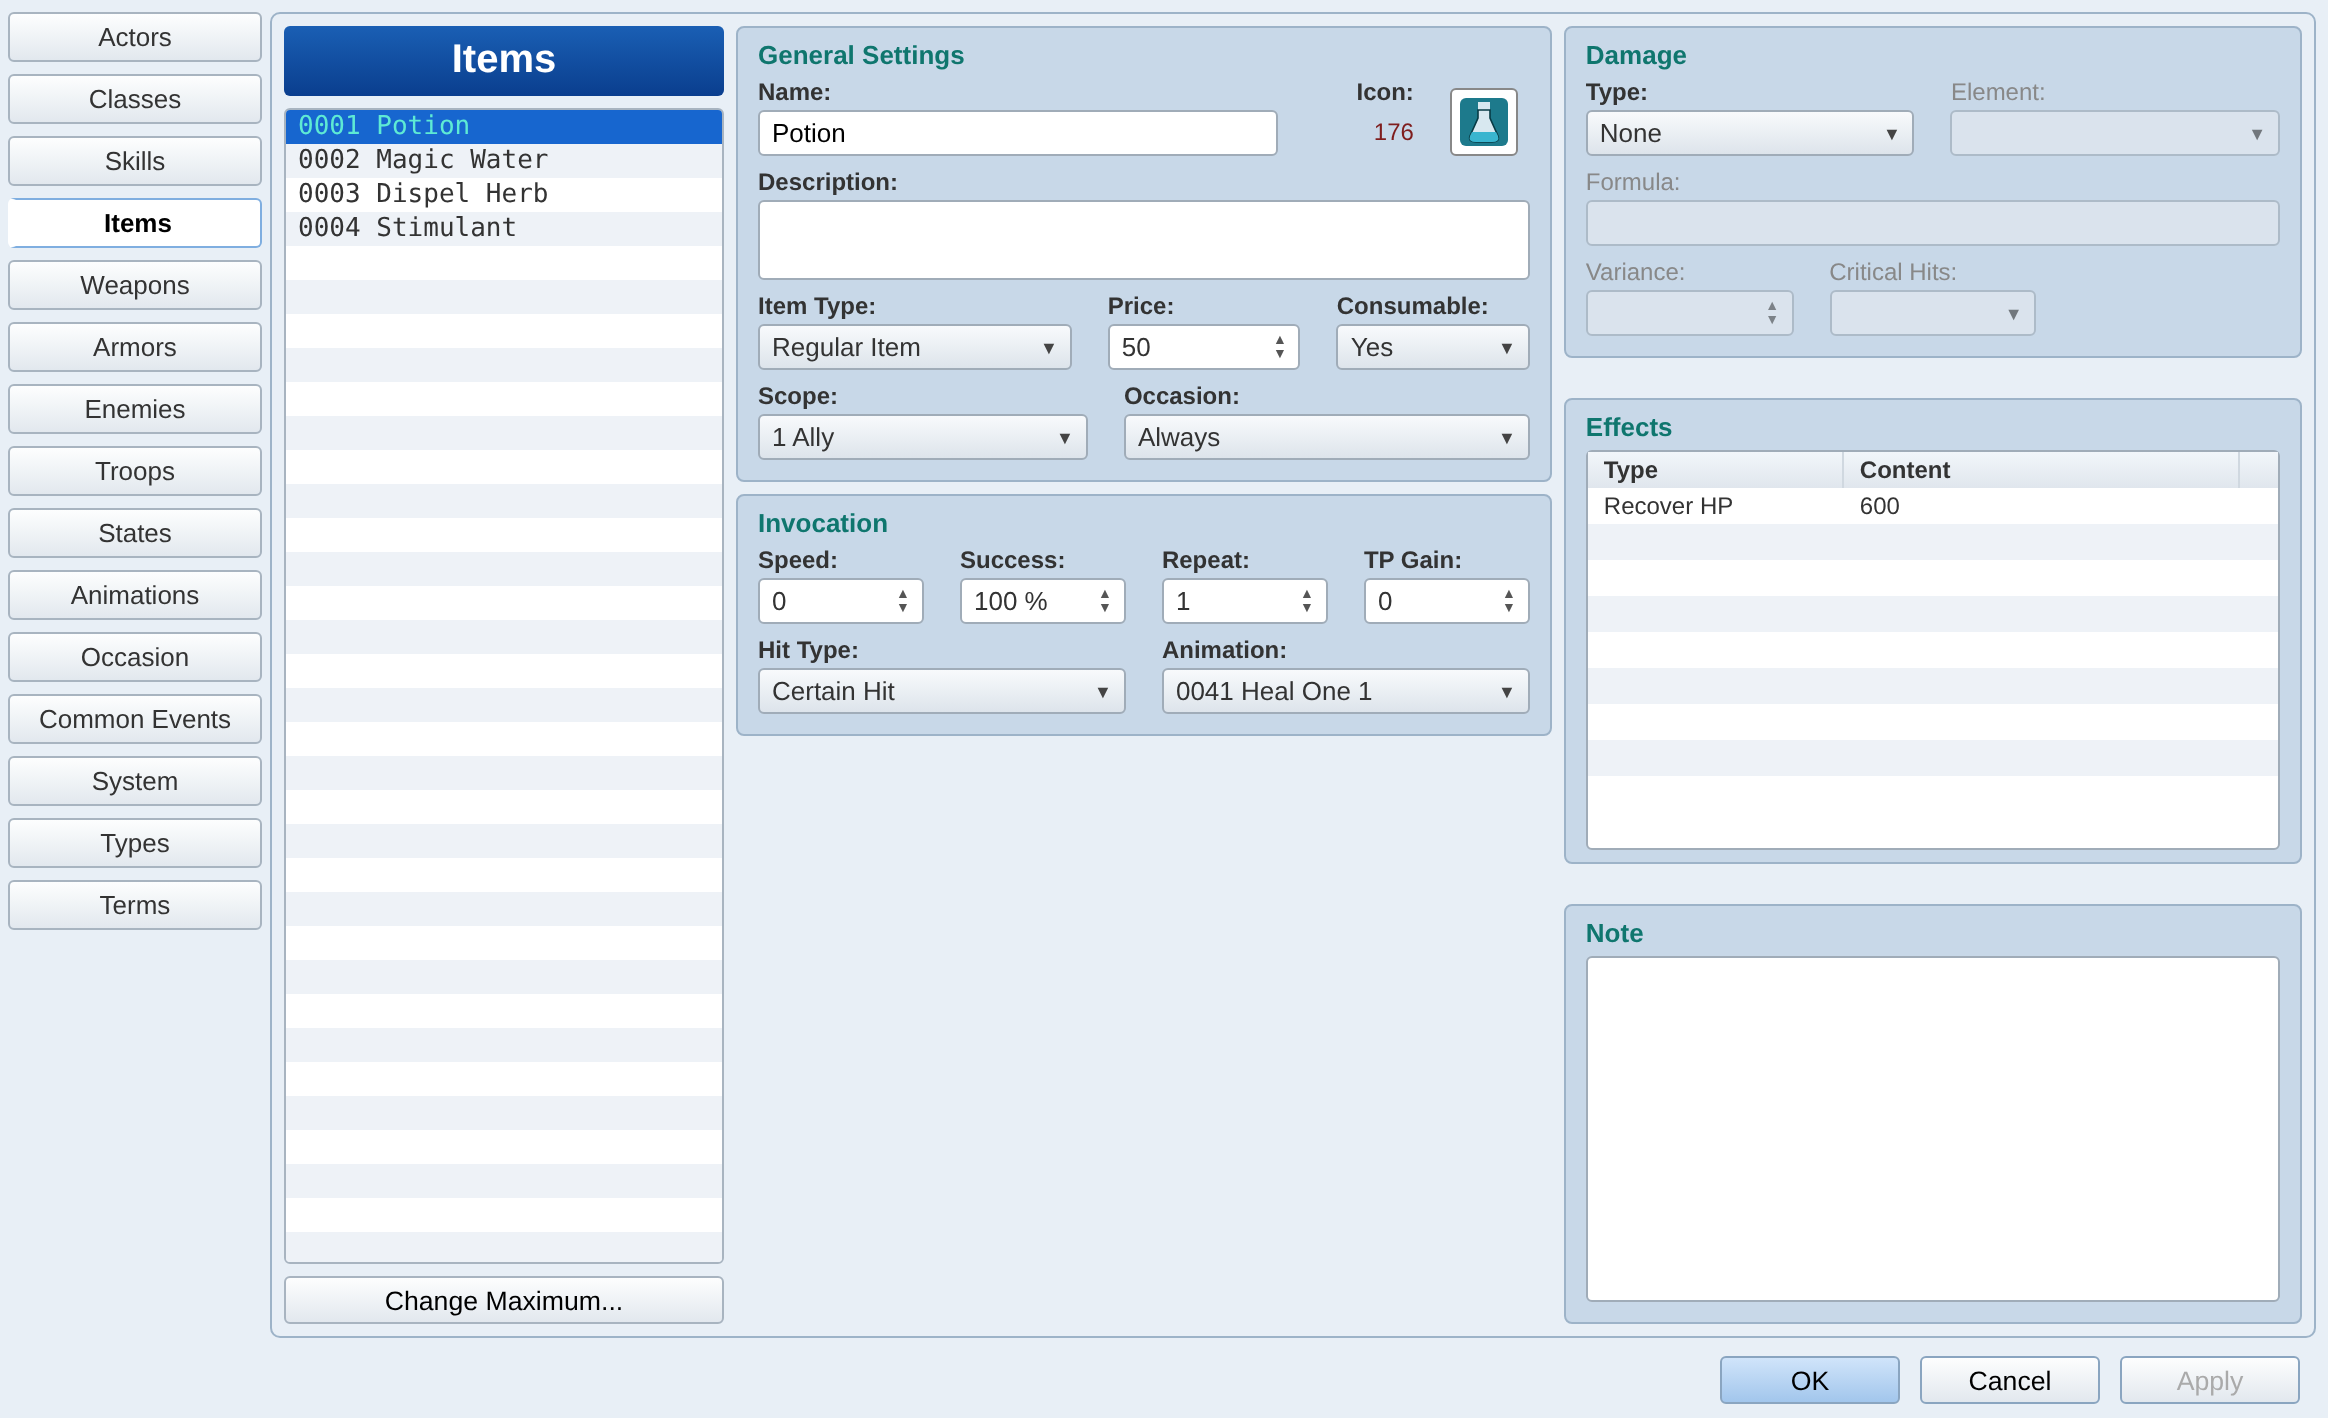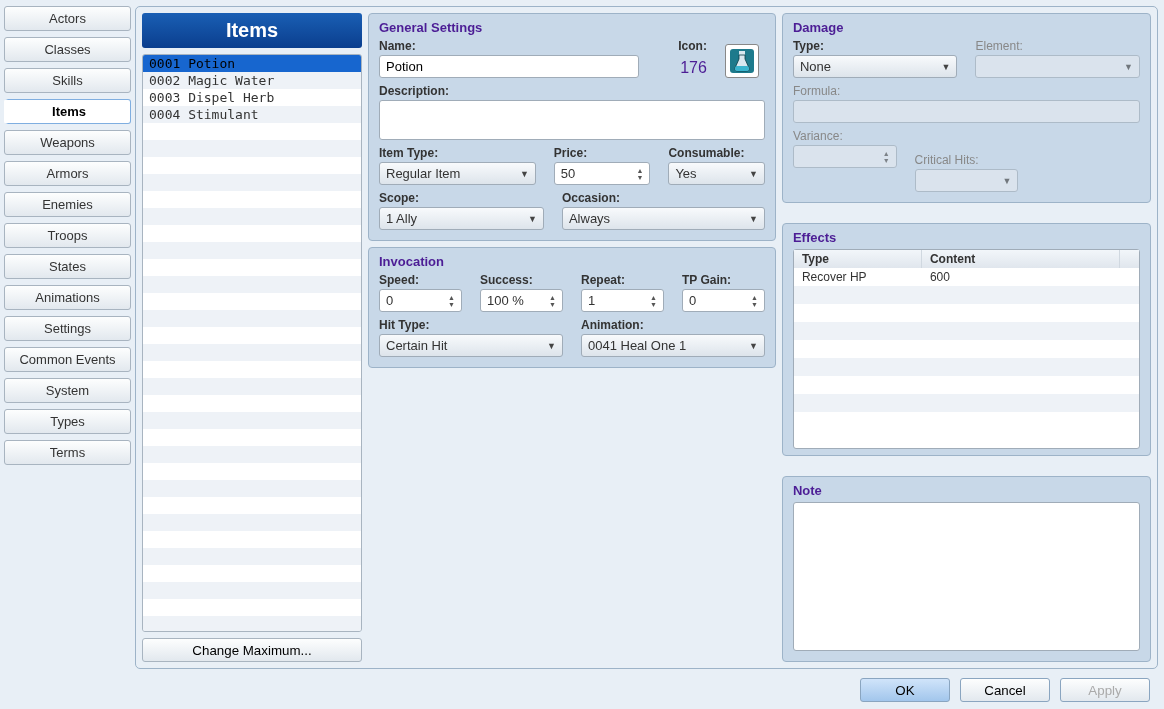--- a/index.html
+++ b/index.html
@@ -67,38 +67,38 @@
       flex: 1;
       background: #fff;
       border: 1px solid #a8b4c0;
       border-radius: 3px;
       overflow-y: auto;
       font-family: "Consolas", monospace;
       font-size: 13px;
     }
     .item-row { padding: 1px 6px; }
     .item-row:nth-child(even) { background: #eef2f7; }
-    .item-row.selected { background: #1766cf; color: #000000; }
+    .item-row.selected { background: #1766cf; color: #5eead4; }
     .change-max-btn {
       height: 24px;
       background: linear-gradient(#fdfefe, #e2e8ee);
       border: 1px solid #a8b4c0;
       border-radius: 3px;
       cursor: pointer;
     }
     .editor { flex: 1; display: flex; gap: 6px; min-height: 0; }
     .col-left { flex: 1.05; display: flex; flex-direction: column; gap: 6px; }
     .col-right { flex: 0.95; display: flex; flex-direction: column; gap: 20px; }
     .group {
       border: 1px solid #9db3c8;
       border-radius: 4px;
       padding: 6px 10px 10px 10px;
       background: #c8d8e8;
     }
-    .group-title { font-weight: bold; font-size: 13px; margin-bottom: 4px; color: #4c1d95; }
+    .group-title { font-weight: bold; font-size: 13px; margin-bottom: 4px; color: #0f766e; }
     .lbl { font-size: 12px; color: #333; font-weight: 600; }
     .lbl.disabled { color: #888; font-weight: 500; }
     .txt, .sel, .num {
       height: 23px;
       background: #fff;
       border: 1px solid #a0acb8;
       border-radius: 3px;
       padding: 0 6px;
       font-size: 13px;
       width: 100%;
@@ -169,21 +169,21 @@
         <button class="tab-btn">Actors</button>
         <button class="tab-btn">Classes</button>
         <button class="tab-btn">Skills</button>
         <button class="tab-btn active">Items</button>
         <button class="tab-btn">Weapons</button>
         <button class="tab-btn">Armors</button>
         <button class="tab-btn">Enemies</button>
         <button class="tab-btn">Troops</button>
         <button class="tab-btn">States</button>
         <button class="tab-btn">Animations</button>
-        <button class="tab-btn">Settings</button>
+        <button class="tab-btn">Occasion</button>
         <button class="tab-btn">Common Events</button>
         <button class="tab-btn">System</button>
         <button class="tab-btn">Types</button>
         <button class="tab-btn">Terms</button>
       </div>
 
     <div class="content">
       <div class="item-panel">
         <div class="panel-title">Items</div>
         <div class="item-list" id="item-list">
@@ -230,21 +230,21 @@
 
           <div class="group">
             <div class="group-title">General Settings</div>
             <div class="row">
               <div class="fld" style="flex:1;">
                 <span class="lbl">Name:</span>
                 <input class="txt" value="Potion" style="">
               </div>
               <div class="fld" style="flex:0 0 50px; align-items:flex-end;">
                 <span class="lbl">Icon:</span>
-                <span style="color:#4c1d95; font-size:16px; margin-top:4px;">176</span>
+                <span style="color:#7f1d1d; font-size:12px; margin-top:4px;">176</span>
               </div>
               <div class="fld" style="flex:0 0 40px; justify-content:flex-end;">
                 <div class="icon-box">
                   <svg width="26" height="26" viewBox="0 0 26 26">
                     <rect x="1" y="1" width="24" height="24" rx="3" fill="#1d7a8c"></rect>
                     <rect x="10" y="3" width="6" height="4" fill="#d8e8f0"></rect>
                     <path d="M10 7 L10 11 L6 20 Q5 23 9 23 L17 23 Q21 23 20 20 L16 11 L16 7 Z" fill="#d8e8f0" stroke="#083b45" stroke-width="0.8"></path>
                     <path d="M7 18 L19 18 L20 20 Q21 23 17 23 L9 23 Q5 23 6 20 Z" fill="#3ab5cf"></path>
                   </svg>
                 </div>
@@ -371,21 +371,21 @@
               <input class="txt disabled-ctl" disabled="" value="" style="">
               </div>
             <div class="row" style="margin-top:6px;">
               <div class="fld" style="flex:0.5;">
                   <span class="lbl disabled">Variance:</span>
                 <div class="num disabled-ctl">
                     <span></span>
                     <span class="spinners">▲<br>▼</span>
                   </div>
                 </div>
-              <div class="fld" style="flex:0.5;margin-top:24px;">
+              <div class="fld" style="flex:0.5;">
                   <span class="lbl disabled">Critical Hits:</span>
                 <div class="sel disabled-ctl">
                     <span></span>
                     <span class="chev">▼</span>
                   </div>
                 </div>
               <div style="flex:0.5;"></div>
             </div>
           </div>
 

